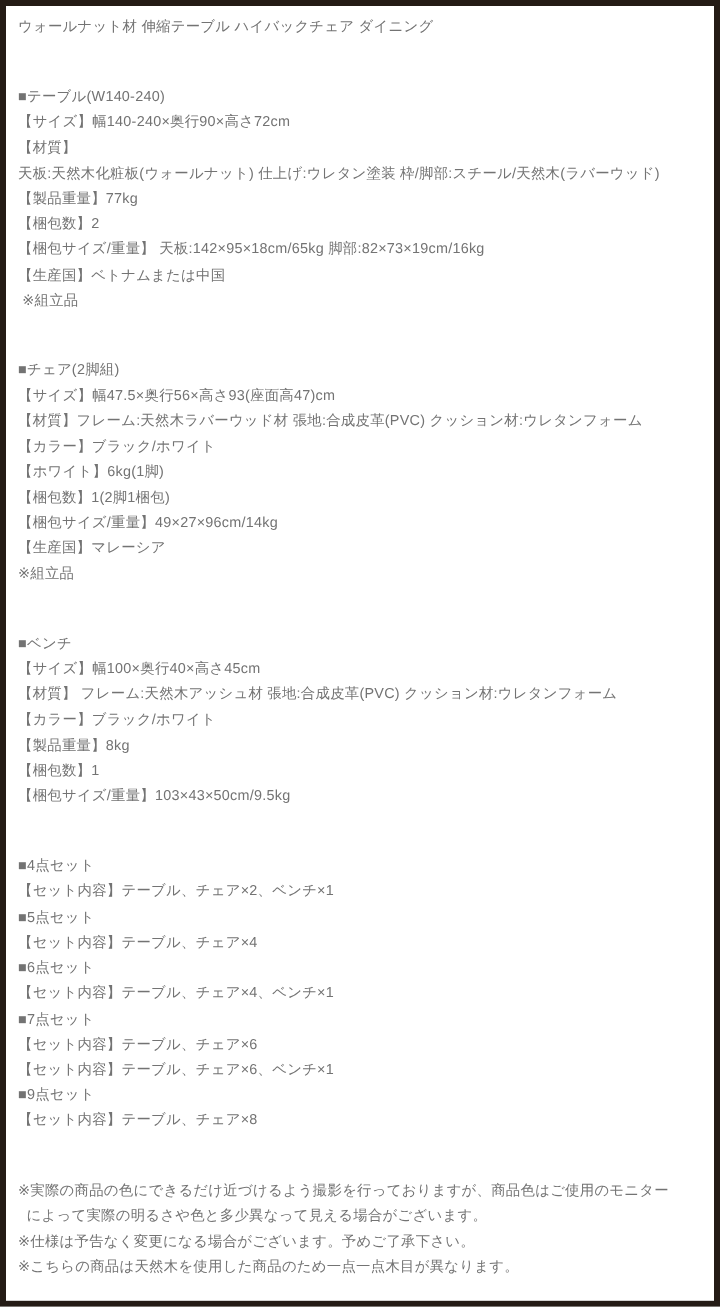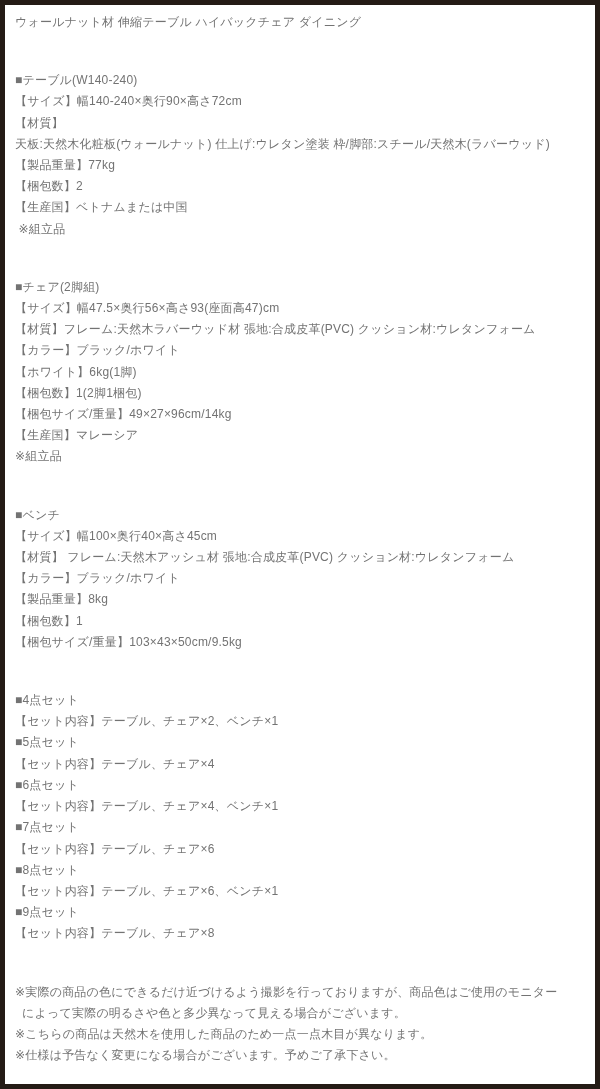--- a/index.html
+++ b/index.html
@@ -36,20 +36,21 @@
   <div class="line title">ウォールナット材 伸縮テーブル ハイバックチェア ダイニング</div>
 
   <div id="sections-root">
       <div class="section">
         <div class="line heading">■テーブル(W140-240)</div>
         <div class="line">【サイズ】幅140-240×奥行90×高さ72cm</div>
         <div class="line">【材質】</div>
         <div class="line">天板:天然木化粧板(ウォールナット) 仕上げ:ウレタン塗装 枠/脚部:スチール/天然木(ラバーウッド)</div>
         <div class="line">【製品重量】77kg</div>
         <div class="line">【梱包数】2</div>
+        <div class="line">【梱包サイズ/重量】 天板:142×95×18cm/65kg 脚部:82×73×19cm/16kg</div>
         <div class="line">【生産国】ベトナムまたは中国</div>
         <div class="line"> ※組立品</div>
       </div>
       <div class="section">
         <div class="line heading">■チェア(2脚組)</div>
         <div class="line">【サイズ】幅47.5×奥行56×高さ93(座面高47)cm</div>
         <div class="line">【材質】フレーム:天然木ラバーウッド材 張地:合成皮革(PVC) クッション材:ウレタンフォーム</div>
         <div class="line">【カラー】ブラック/ホワイト</div>
         <div class="line">【ホワイト】6kg(1脚)</div>
         <div class="line">【梱包数】1(2脚1梱包)</div>
@@ -70,25 +71,24 @@
 
   <div id="sets-root" class="block">
       <div class="line heading">■4点セット</div>
       <div class="line">【セット内容】テーブル、チェア×2、ベンチ×1</div>
       <div class="line heading">■5点セット</div>
       <div class="line">【セット内容】テーブル、チェア×4</div>
       <div class="line heading">■6点セット</div>
       <div class="line">【セット内容】テーブル、チェア×4、ベンチ×1</div>
       <div class="line heading">■7点セット</div>
       <div class="line">【セット内容】テーブル、チェア×6</div>
-      <div class="line heading">■8点セット</div>
       <div class="line">【セット内容】テーブル、チェア×6、ベンチ×1</div>
       <div class="line heading">■9点セット</div>
       <div class="line">【セット内容】テーブル、チェア×8</div>
     </div>
 
   <div id="notes-root" class="block">
       <div class="line">※実際の商品の色にできるだけ近づけるよう撮影を行っておりますが、商品色はご使用のモニター</div>
       <div class="line">  によって実際の明るさや色と多少異なって見える場合がございます。</div>
+      <div class="line">※仕様は予告なく変更になる場合がございます。予めご了承下さい。</div>
       <div class="line">※こちらの商品は天然木を使用した商品のため一点一点木目が異なります。</div>
-      <div class="line">※仕様は予告なく変更になる場合がございます。予めご了承下さい。</div>
     </div>
 </div>
 
 </body></html>

